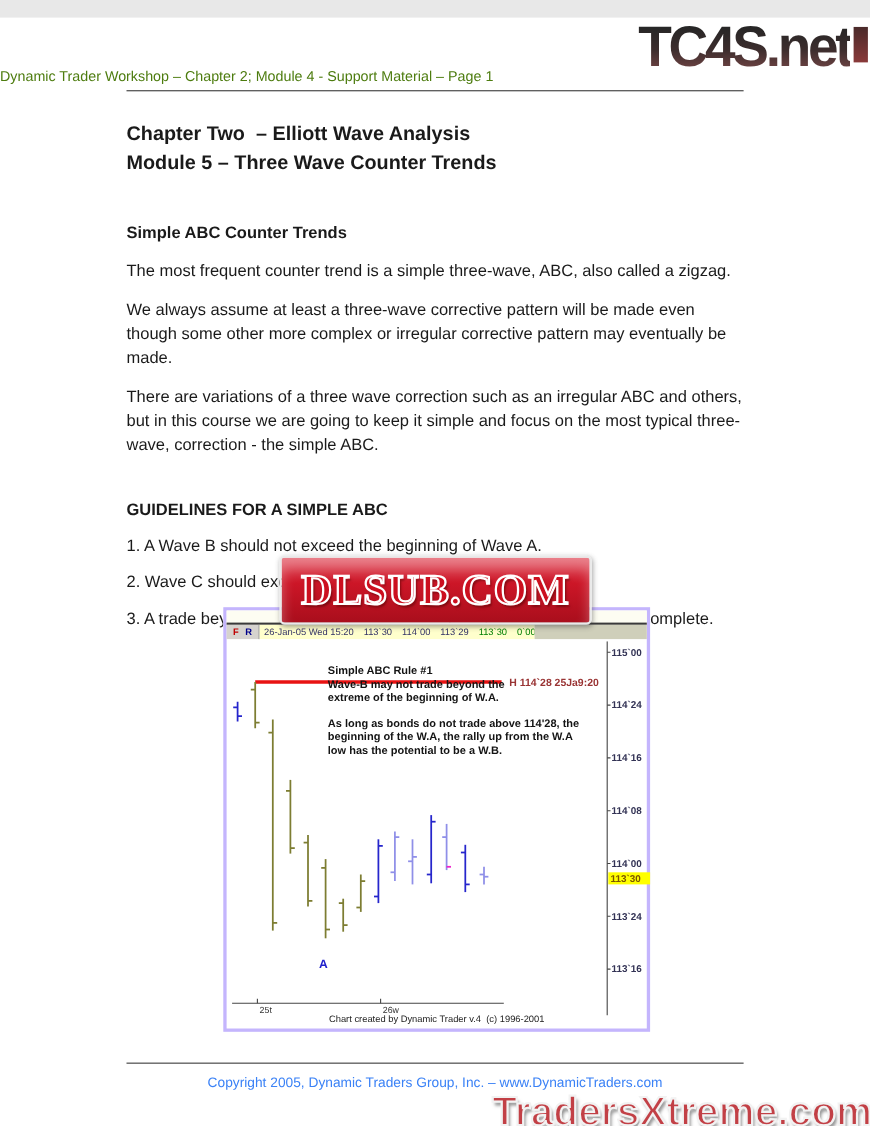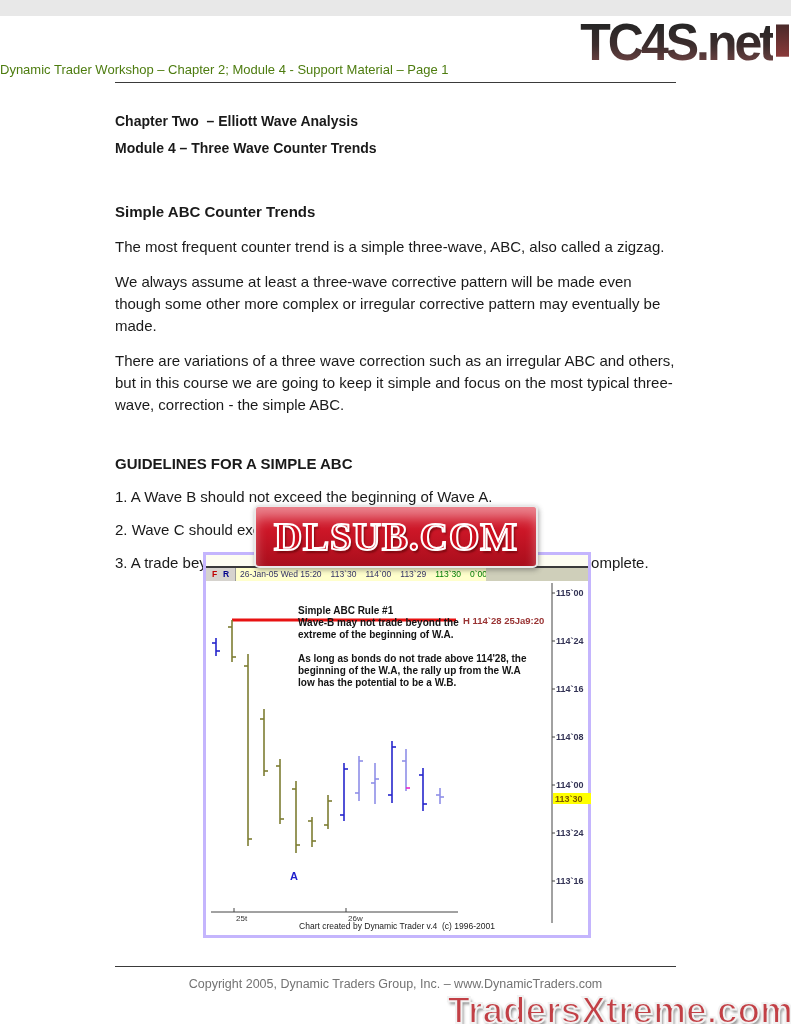--- a/index.html
+++ b/index.html
@@ -41,25 +41,25 @@
     font-family:"Liberation Sans", sans-serif; font-weight:bold; font-size:37px;
     letter-spacing:0px; color:#c24046;
     -webkit-text-stroke:2px #f2f2f2; text-shadow:2px 3px 3px rgba(120,120,120,.8);
   }
 
   
   .doc-header { position:absolute; top:46px; left:0; width:100%; text-align:left; font-size:13px; color:#4d7c0f; }
   .rule { position:absolute; left:115px; right:115px; border-top:1.4px solid #3a3a3a; }
   .rule.top { top:66px; }
   .rule.bottom { top:950px; }
-  .doc-footer { position:absolute; top:961px; left:0; width:100%; text-align:center; font-size:12.5px; color:#737373; }
+  .doc-footer { position:absolute; top:961px; left:0; width:100%; text-align:center; font-size:12.5px; color:#3b82f6; }
 
   
   .content { position:absolute; left:115px; top:94px; width:562px; font-size:15px; line-height:22px; }
-  .h-bold { font-weight:bold; font-size:14px; line-height:22px; }
+  .h-bold { font-weight:bold; font-size:18px; line-height:22px; }
   .h1 { margin-bottom:5px; }
   .section-title { margin-top:42px; font-weight:bold; }
   .para { margin-top:13px; }
   .guidelines-title { margin-top:37px; font-weight:bold; }
   .guideline { margin-top:11px; }
 
   
   .chart {
     position:absolute; left:203px; top:536px; width:388px; height:386px;
     border:3px solid #c4b5fd; background:#fff;
@@ -97,21 +97,21 @@
   <div class="tc4s">
     <span class="txt pre">TC4S.net</span>
     <span class="blk"></span>
   </div>
 
   <div class="doc-header pre">Dynamic Trader Workshop – Chapter 2; Module 4 - Support Material – Page 1</div>
   <div class="rule top"></div>
 
   <div class="content">
     <div class="h-bold h1 pre">Chapter Two  – Elliott Wave Analysis</div>
-    <div class="h-bold pre">Module 4 – Three Wave Counter Trends</div>
+    <div class="h-bold pre">Module 5 – Three Wave Counter Trends</div>
     <div class="section-title pre">Simple ABC Counter Trends</div>
     <div id="paragraphs">
         <div class="para">The most frequent counter trend is a simple three-wave, ABC, also called a zigzag.</div>
         <div class="para">We always assume at least a three-wave corrective pattern will be made even though some other more complex or irregular corrective pattern may eventually be made.</div>
         <div class="para">There are variations of a three wave correction such as an irregular ABC and others, but in this course we are going to keep it simple and focus on the most typical three-wave, correction - the simple ABC.</div>
       </div>
     <div class="guidelines-title pre">GUIDELINES FOR A SIMPLE ABC</div>
     <div id="guidelines">
         <div class="guideline">1. A Wave B should not exceed the beginning of Wave A.</div>
         <div class="guideline">2. Wave C should exceed the extreme of Wave A.</div>

